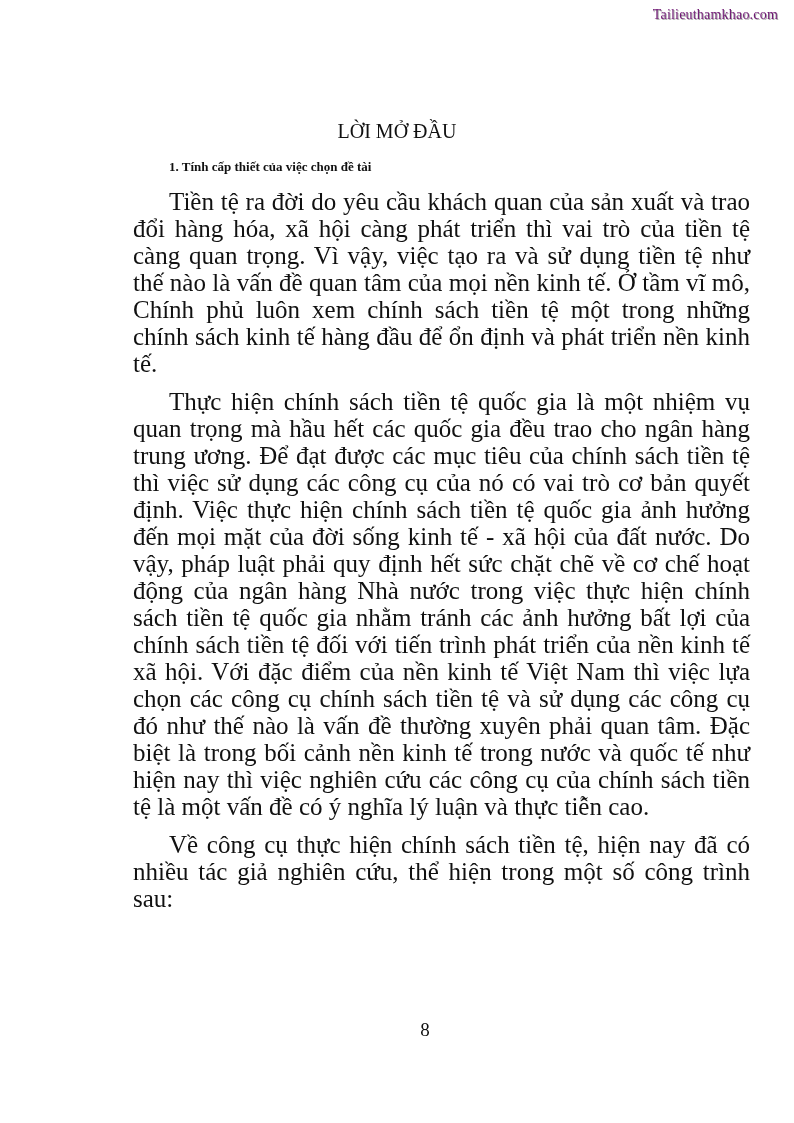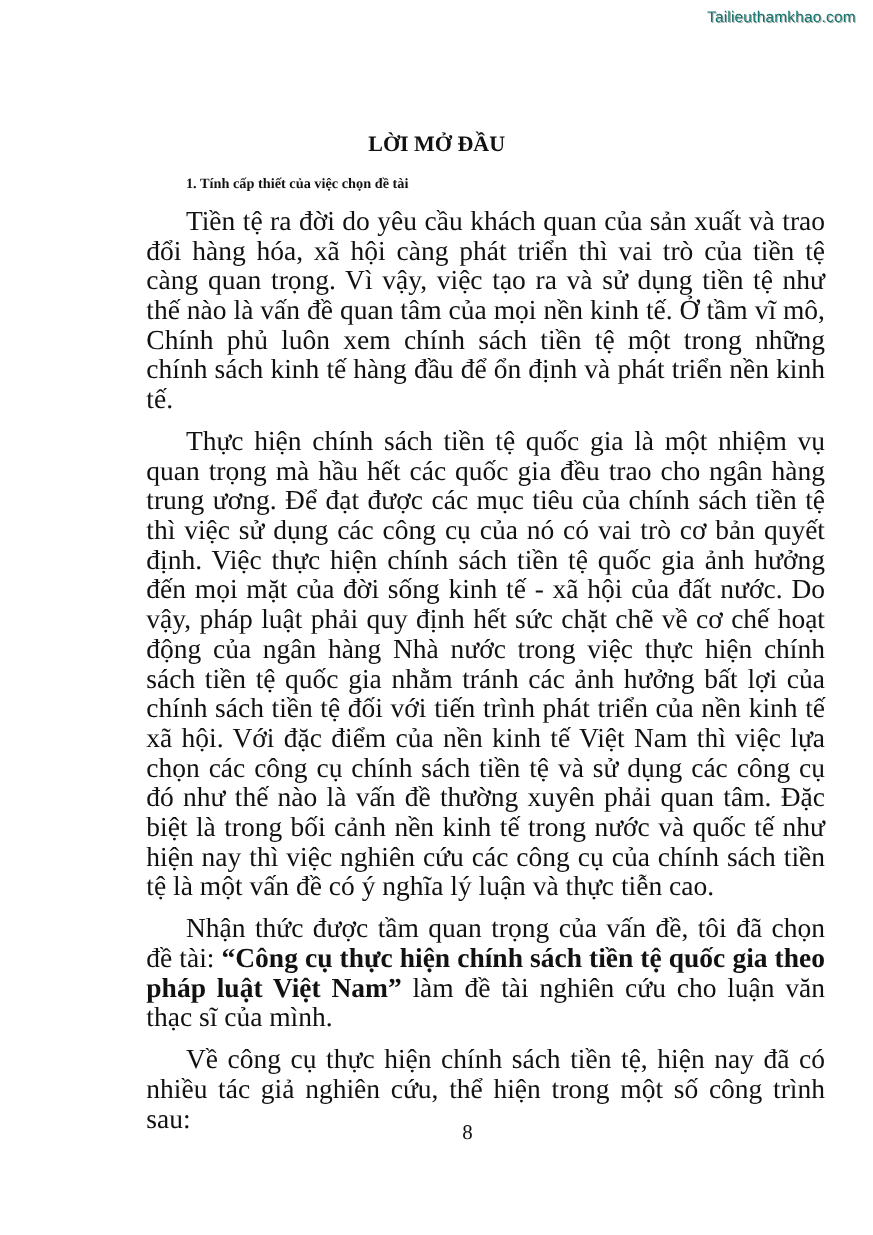--- a/index.html
+++ b/index.html
@@ -13,37 +13,37 @@
     height: 1123px;
     background: #ffffff;
     overflow: hidden;
     font-family: "Liberation Serif", "DejaVu Serif", serif;
     color: #111111;
   }
   .watermark {
     position: absolute;
     top: 7px;
     right: 16px;
-    font-family: Liberation Sans, sans-serif;
+    font-family: Liberation Serif, serif;
     font-size: 14px;
-    color: #0f766e;
+    color: #701a75;
     text-shadow: 1px 1px 0 #ababab;
     letter-spacing: 0.2px;
   }
   .content {
     position: absolute;
     top: 118px;
     left: 133px;
     right: 44px;
   }
   .doc-title {
     margin: 0 -44px 8px -133px;   
     text-align: center;
     font-size: 20px;
-    font-weight: bold;
+    font-weight: normal;
     line-height: 27px;
   }
   .heading {
     margin: 0 0 8px 0;
     padding-left: 36px;
     font-size: 13px;
     font-weight: bold;
     line-height: 27px;
   }
   .para {
@@ -76,21 +76,20 @@
   <div class="content">
 
     <h1 class="doc-title">LỜI MỞ ĐẦU</h1>
 
     <h2 class="heading">1. Tính cấp thiết của việc chọn đề tài</h2>
 
     <p class="para">Tiền tệ ra đời do yêu cầu khách quan của sản xuất và trao đổi hàng hóa, xã hội càng phát triển thì vai trò của tiền tệ càng quan trọng. Vì vậy, việc tạo ra và sử dụng tiền tệ như thế nào là vấn đề quan tâm của mọi nền kinh tế. Ở tầm vĩ mô, Chính phủ luôn xem chính sách tiền tệ  một trong những chính sách kinh tế hàng đầu để ổn định và phát triển nền kinh tế.</p>
 
     <p class="para">Thực hiện chính sách tiền tệ  quốc gia là một nhiệm vụ quan trọng mà hầu hết các quốc gia đều trao cho ngân hàng trung ương. Để đạt được các mục tiêu của chính sách tiền tệ thì việc sử dụng các công cụ của nó có vai trò cơ bản quyết định. Việc thực hiện chính sách tiền tệ quốc gia ảnh hưởng đến mọi mặt của đời sống kinh tế - xã hội của đất nước. Do vậy, pháp luật phải quy định hết sức chặt chẽ về cơ chế hoạt động của ngân hàng Nhà nước trong việc thực hiện chính sách tiền tệ quốc gia nhằm tránh các ảnh hưởng bất lợi của chính sách tiền tệ đối với tiến trình phát triển của nền kinh tế xã hội. Với đặc điểm của nền kinh tế Việt Nam thì việc lựa chọn các công cụ chính sách tiền tệ và sử dụng các công cụ đó như thế nào là vấn đề thường xuyên phải quan tâm. Đặc biệt là trong bối cảnh nền kinh tế trong nước và quốc tế như hiện nay thì việc nghiên cứu các công cụ của chính sách tiền tệ là một vấn đề có ý nghĩa lý luận và thực tiễn cao.</p>
 
-    <p class="para"><span>Nhận thức được tầm quan trọng của vấn đề, tôi đã chọn đề tài: </span><strong>“Công cụ thực hiện chính sách tiền tệ quốc gia theo pháp luật Việt Nam”</strong><span> làm đề tài nghiên cứu cho luận văn thạc sĩ của mình.</span></p>
 
 
     <p class="para">Về công cụ thực hiện chính sách tiền tệ, hiện nay đã có nhiều tác giả nghiên cứu, thể hiện trong một số công trình sau:</p>
 
 
 
   </div>
 
   <div class="page-number">8</div>
 

